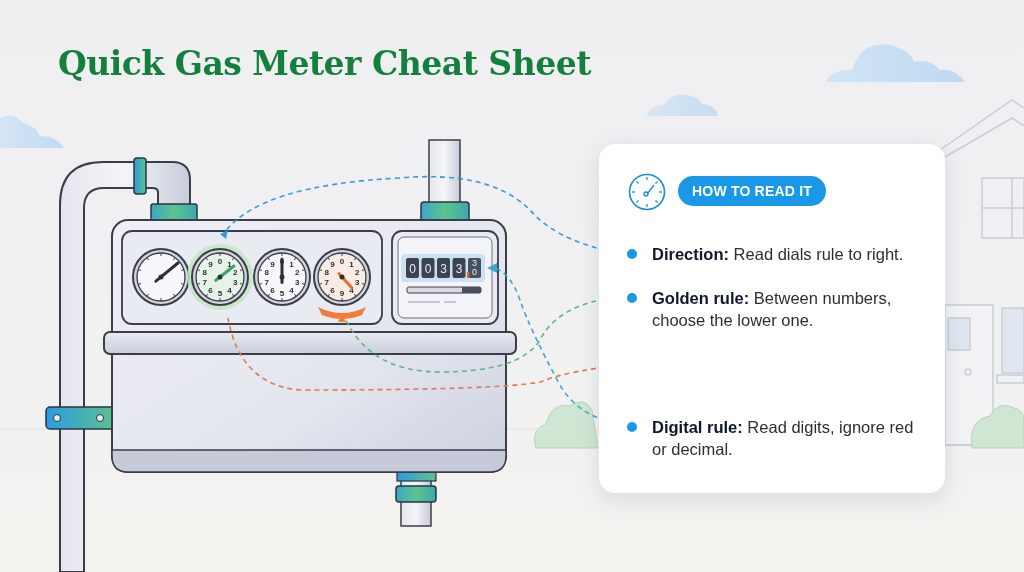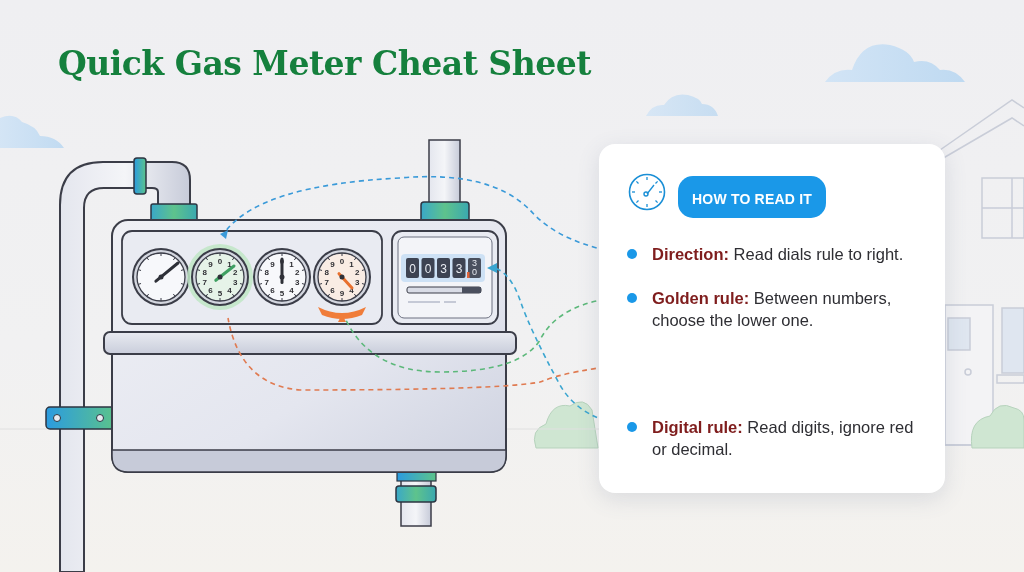--- a/index.html
+++ b/index.html
@@ -16,31 +16,31 @@
     color: #15803d;
   }
   svg.scene { position: absolute; left: 0; top: 0; }
   .card {
     position: absolute; left: 599px; top: 144px; width: 346px; height: 349px;
     background: #ffffff; border-radius: 16px;
     box-shadow: 0 6px 22px rgba(90,100,130,0.16);
   }
   .card .gauge-icon { position: absolute; left: 28px; top: 28px; width: 40px; height: 40px; }
   .badge {
-    position: absolute; left: 79px; top: 32px; height: 42px; padding: 8px 14px;
+    position: absolute; left: 79px; top: 32px; height: 30px; padding: 0 14px;
     border-radius: 15px; background: #1a98e8; color: #fff;
     font-weight: bold; font-size: 14px; line-height: 30px; letter-spacing: 0.2px;
   }
   .item { position: absolute; left: 28px; width: 300px; font-size: 16.5px; line-height: 22px; color: #2e2e33; }
   .item .dot {
     position: absolute; left: 0; top: 6px; width: 10px; height: 10px; border-radius: 50%;
     background: #1a98e8;
   }
   .item .txt { margin-left: 25px; display: block; }
-  .item b { font-weight: bold; color: #7f1d1d; }
+  .item b { font-weight: bold; color: #0f172a; }
 </style>
 </head>
 <body>
 
 <div class="title">Quick Gas Meter Cheat Sheet</div>
 
 <svg class="scene" width="1024" height="572" viewBox="0 0 1024 572">
   <defs>
     <linearGradient id="pipeG" x1="0" x2="1" y1="0" y2="0">
       <stop offset="0" stop-color="#e4e6ee"></stop>

